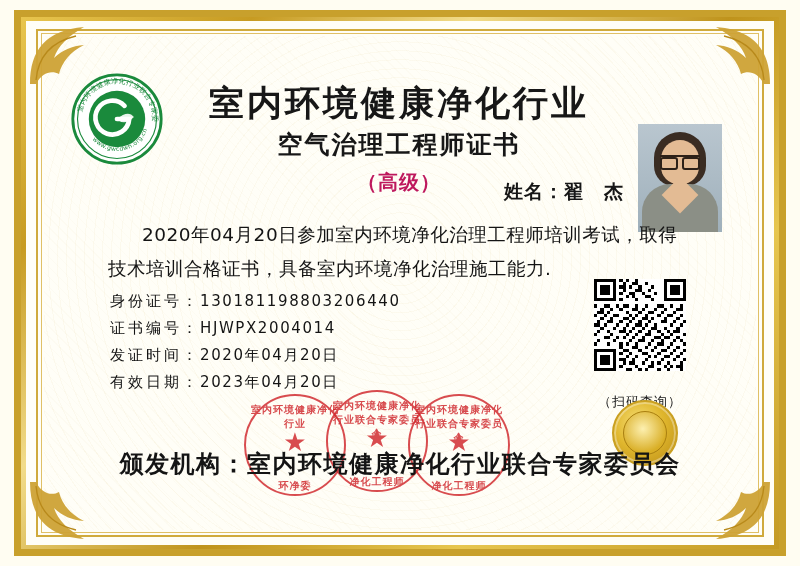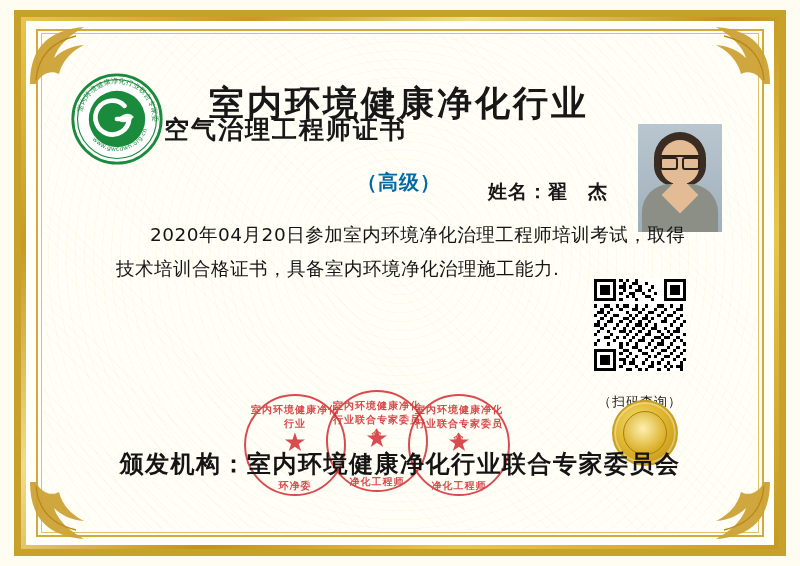--- a/index.html
+++ b/index.html
@@ -113,38 +113,38 @@
     text-align: center;
     font-family: "DejaVu Sans", "Liberation Sans", sans-serif;
     font-size: 35px;
     font-weight: bold;
     letter-spacing: 3px;
     color: #171717;
   }
   .title-sub {
     position: absolute;
     left: 120px;
-    top: 77px;
+    top: 92px;
     width: 470px;
-    text-align: left;
+    text-align: center;
     font-size: 25px;
     font-weight: bold;
     letter-spacing: 2px;
     color: #171717;
   }
   .title-level {
     position: absolute;
     left: 120px;
     top: 133px;
     width: 470px;
     text-align: center;
     font-size: 20px;
     font-weight: bold;
     letter-spacing: 1px;
-    color: #0369a1;
+    color: #be185d;
   }
 
   
   .photo {
     position: absolute;
     right: 34px;
     top: 88px;
     width: 84px;
     height: 108px;
     background: linear-gradient(#b9c6cf, #9fb0bb);
@@ -207,42 +207,41 @@
     width: 26px;
     height: 26px;
     margin-left: -13px;
     background: #e3bb94;
     transform: rotate(45deg);
   }
 
   
   .name-line {
     position: absolute;
-    right: 148px;
+    right: 132px;
     top: 143px;
     font-size: 19px;
     font-weight: bold;
     color: #161616;
     letter-spacing: 1px;
     white-space: nowrap;
     margin-left: 44px;
   }
 
   
   .body-text {
     position: absolute;
     left: 64px;
     top: 182px;
     width: 588px;
     font-size: 18.5px;
     line-height: 34px;
     color: #141414;
     text-indent: 34px;
     letter-spacing: 0.5px;
-    margin-left: 8px;
   }
 
   
   .fields {
     position: absolute;
     left: 66px;
     top: 252px;
     font-size: 15px;
     line-height: 27px;
     color: #141414;
@@ -405,20 +404,34 @@
       <div class="body"></div>
       <div class="collar"></div>
     </div>
 
     <div class="name-line">
       <span>姓名：</span><span>翟　杰</span>
     </div>
 
     <div class="body-text">2020年04月20日参加室内环境净化治理工程师培训考试，取得技术培训合格证书，具备室内环境净化治理施工能力.</div>
 
+    <div class="fields">
+      <div class="row">
+        <span class="label">身份证号：</span><span class="value">130181198803206440</span>
+      </div>
+      <div class="row">
+        <span class="label">证书编号：</span><span class="value">HJWPX2004014</span>
+      </div>
+      <div class="row">
+        <span class="label">发证时间：</span><span class="value">2020年04月20日</span>
+      </div>
+      <div class="row">
+        <span class="label">有效日期：</span><span class="value">2023年04月20日</span>
+      </div>
+    </div>
 
     <div class="qr-wrap">
       <svg class="qr" viewBox="0 0 29 29" shape-rendering="crispEdges">
         <rect width="29" height="29" fill="#ffffff"></rect>
         <g fill="#000000">
           <rect x="0" y="0" width="7" height="1"></rect>
             <rect x="0" y="6" width="7" height="1"></rect>
           <rect x="0" y="0" width="1" height="7"></rect>
             <rect x="6" y="0" width="1" height="7"></rect>
           <rect x="2" y="2" width="3" height="3"></rect>

